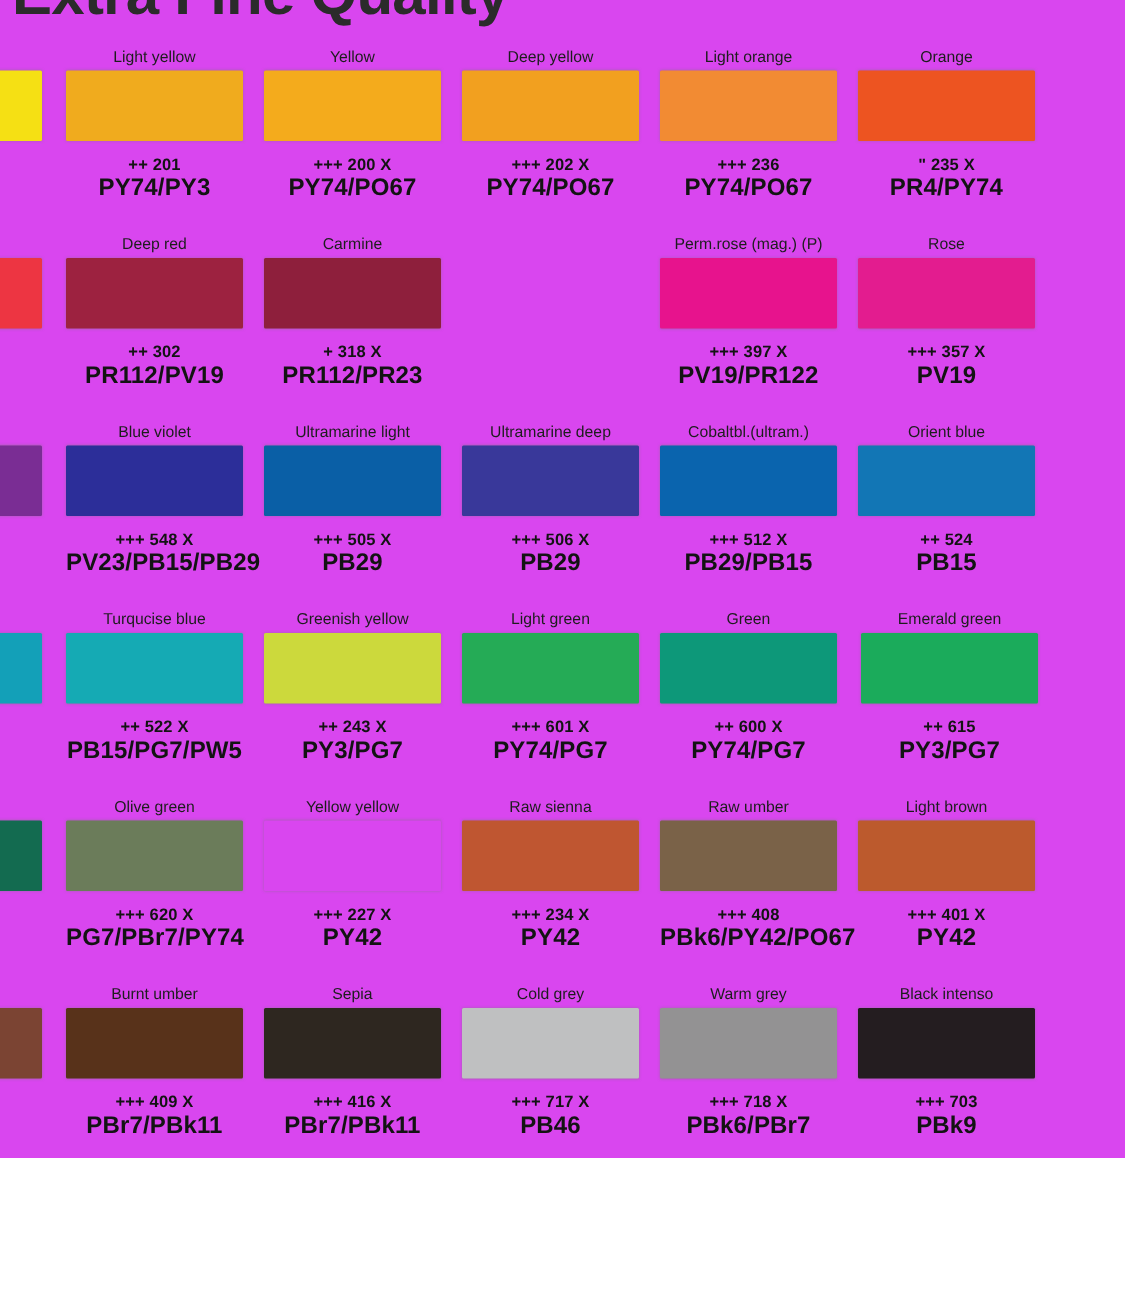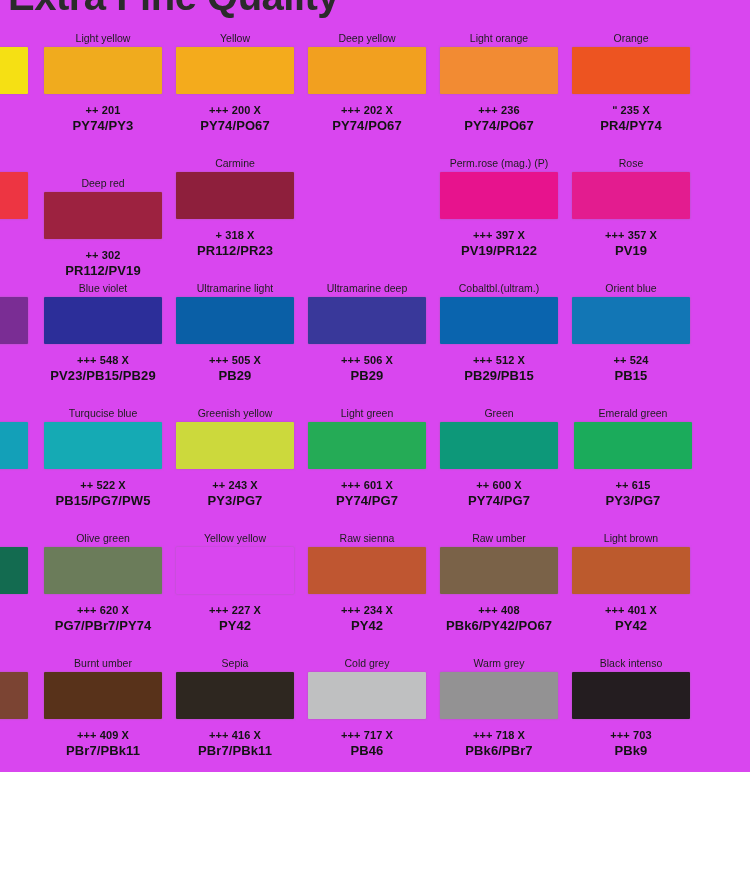--- a/index.html
+++ b/index.html
@@ -95,21 +95,21 @@
     font-size: 11px;
     font-weight: bold;
     color: #131313;
     white-space: nowrap;
     letter-spacing: 0.1px;
   }
   .cell .pigment {
     display: block;
     height: 16px;
     line-height: 16px;
-    font-size: 13px;
+    font-size: 16px;
     font-weight: bold;
     color: #131313;
     white-space: nowrap;
     letter-spacing: 0.1px;
   }
 </style>
 </head>
 <body>
 
 <div id="page">
@@ -157,21 +157,21 @@
           <span class="pigment">PR4/PY74</span>
         </div>
       </div>
       <div class="row">
         <div class="cell partial">
           <span class="name"></span>
           <span class="swatch" style="background: rgb(237, 53, 66);"></span>
           <span class="code">9</span>
           <span class="pigment"></span>
         </div>
-        <div class="cell" style="left: 44px; margin-top: 20px;">
+        <div class="cell" style="left: 44px;">
           <span class="name">Deep red</span>
           <span class="swatch" style="background: rgb(157, 34, 64);"></span>
           <span class="code">++ 302</span>
           <span class="pigment">PR112/PV19</span>
         </div>
         <div class="cell" style="left: 176px;">
           <span class="name">Carmine</span>
           <span class="swatch" style="background: rgb(142, 31, 60);"></span>
           <span class="code">+ 318 X</span>
           <span class="pigment">PR112/PR23</span>

